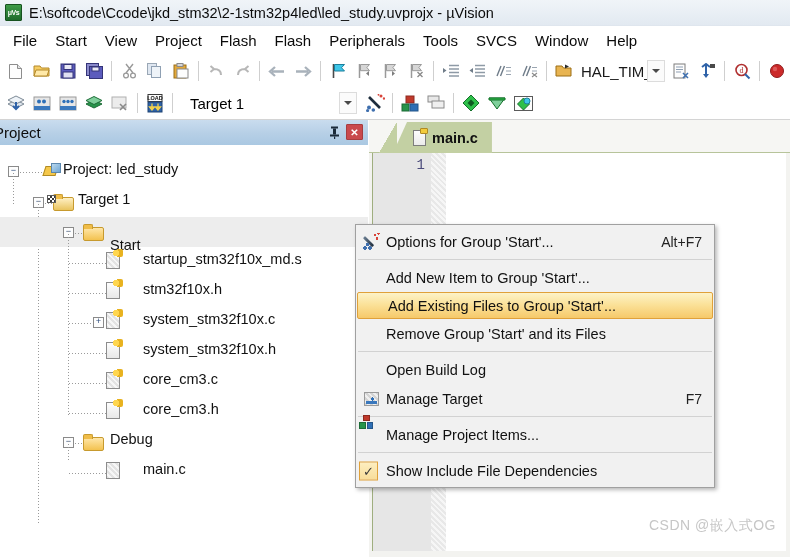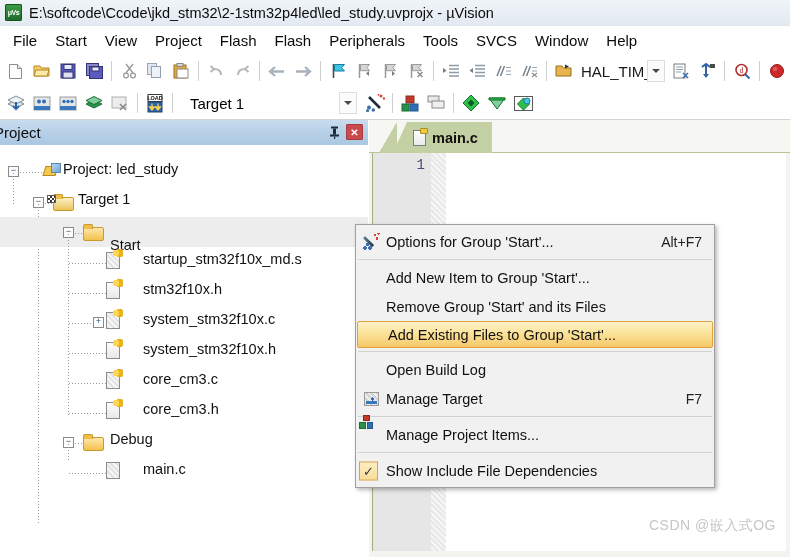--- a/index.html
+++ b/index.html
@@ -769,26 +769,26 @@
     <span class="mtext">Options for Group 'Start'...</span>
     <span class="maccel">Alt+F7</span>
   </div>
 
   <div class="msep"></div>
 
   <div class="mi">
     <span class="mtext">Add New  Item to Group 'Start'...</span>
   </div>
 
+  <div class="mi hl">
+    <span class="mtext">Add Existing Files to Group 'Start'...</span>
+  </div>
+
   <div class="mi">
     <span class="mtext">Remove Group 'Start' and its Files</span>
-  </div>
-
-  <div class="mi hl">
-    <span class="mtext">Add Existing Files to Group 'Start'...</span>
   </div>
 
   <div class="msep"></div>
 
   <div class="mi">
     <span class="mtext">Open Build Log</span>
   </div>
 
 
   <div class="mi">

